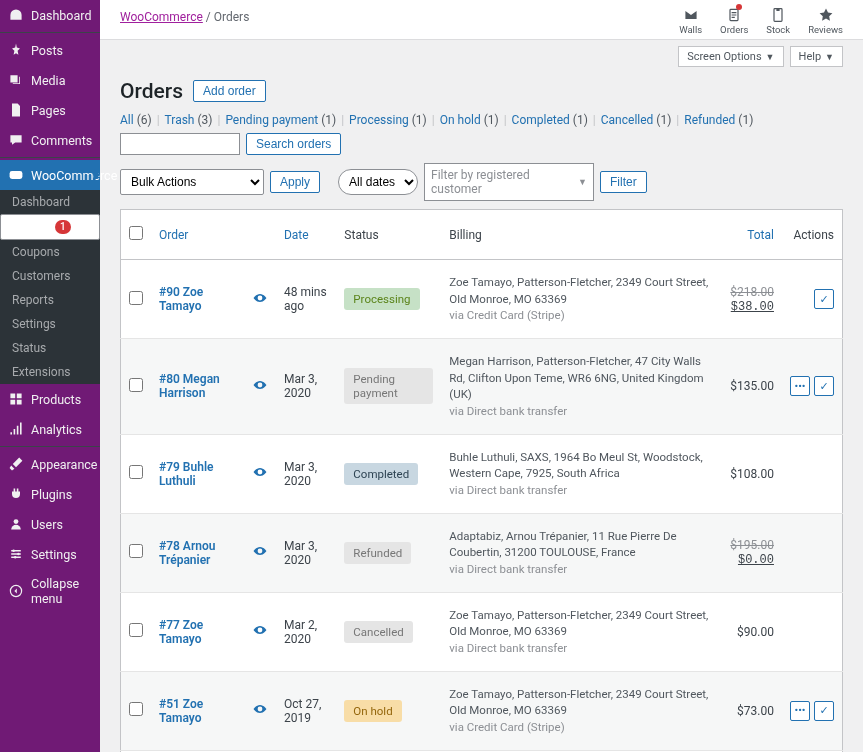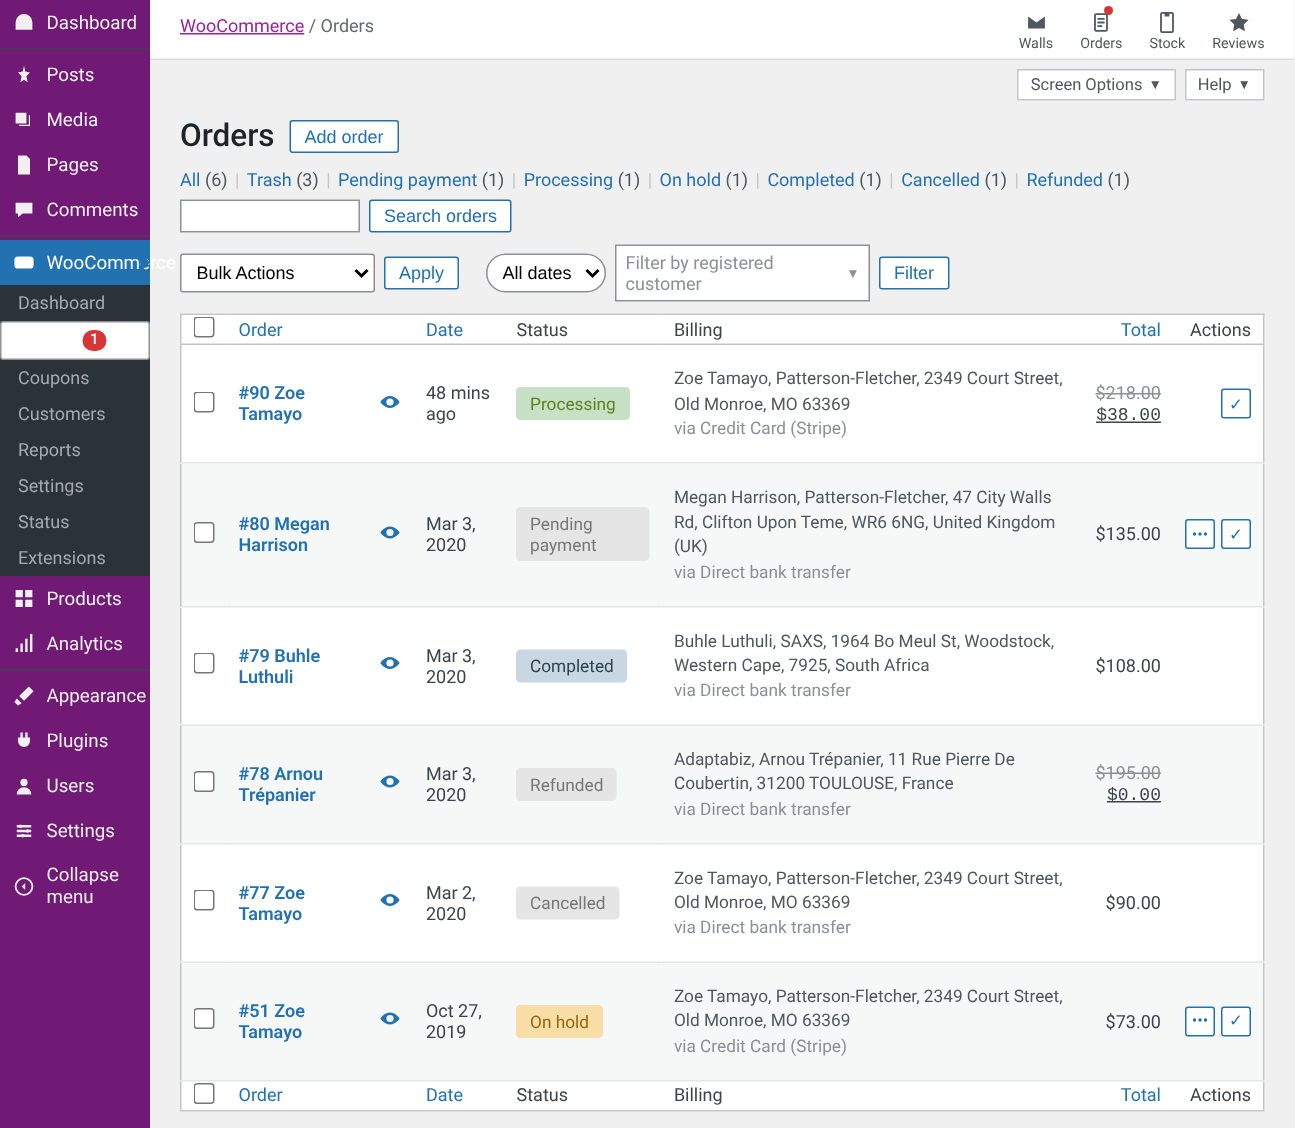--- a/index.html
+++ b/index.html
@@ -41,27 +41,27 @@
 .filters-row { display: flex; justify-content: space-between; align-items: center; margin-bottom: 8px; flex-wrap: wrap; gap: 6px; }
 .status-links { font-size: 12px; color: #50575e; }
 .status-links a { color: #2271b1; text-decoration: none; }
 .status-links .cnt { color: #50575e; }
 .status-links .sep { display: inline; border: none; margin: 0 2px; color: #c3c4c7; }
 .search-box { display: flex; gap: 6px; }
 .search-box input { border: 1px solid #8c8f94; padding: 2px 6px; width: 120px; font-size: 12px; }
 
 .bulk-row { display: flex; gap: 6px; margin-bottom: 8px; align-items: center; }
 .sel { border: 1px solid #8c8f94; background: #fff; padding: 4px 6px; font-size: 12px; border-radius: 2px; }
-.sel.wide { width: 130px; }
+.sel.wide { width: 144px; }
 .sel.dates { width: 80px; border-radius: 13px; }
 .filter-input { border: 1px solid #8c8f94; padding: 4px 6px; font-size: 12px; color: #8c8f94; width: 170px; display: flex; justify-content: space-between; align-items: center; background: #fff; }
 
 
 .table { width: 100%; border: 1px solid #c3c4c7; background: #fff; border-collapse: collapse; font-size: 12px; }
-.table thead th, .table tfoot th { text-align: left; padding: 1px 8px; font-weight: 400; color: #2271b1; border-bottom: 1px solid #c3c4c7; }
+.table thead th, .table tfoot th { text-align: left; padding: 16px 8px; font-weight: 400; color: #2271b1; border-bottom: 1px solid #c3c4c7; }
 .table thead th.plain, .table tfoot th.plain { color: #3c434a; }
 .table thead th.right, .table tfoot th.right { text-align: right; }
 .table tbody tr { border-bottom: 1px solid #e5e5e5; }
 .table tbody tr:nth-child(even) { background: #f6f7f7; }
 .table td { padding: 14px 8px; vertical-align: middle; }
 .table td.right { text-align: right; }
 .ord-link { color: #2271b1; font-weight: 600; text-decoration: none; }
 .preview-icon { color: #2271b1; }
 .status-pill { display: inline-block; padding: 4px 9px; border-radius: 3px; font-size: 11.5px; }
 .st-processing { background: #c6e1c6; color: #5b841b; }

